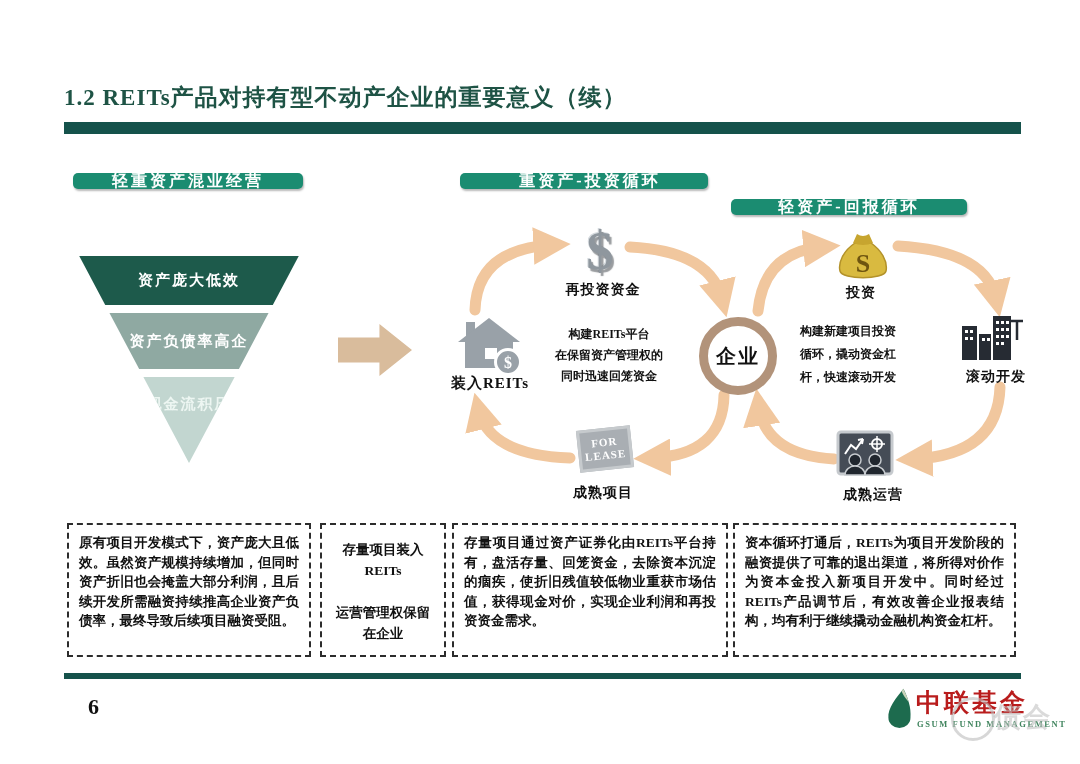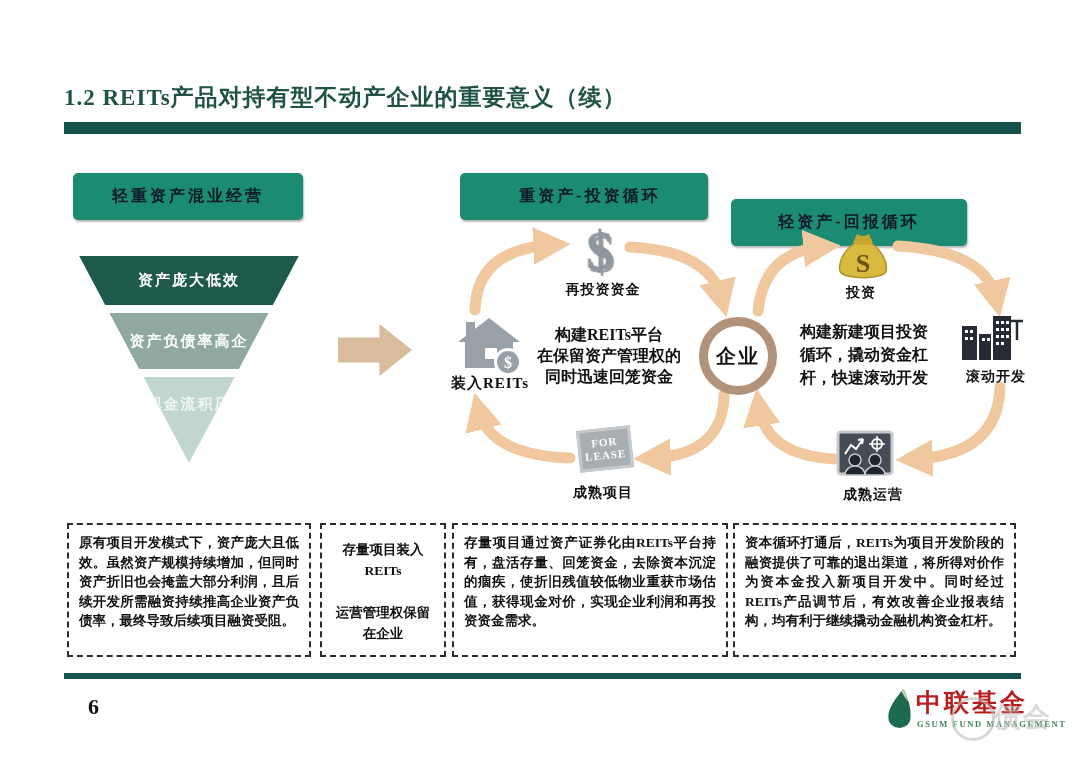--- a/index.html
+++ b/index.html
@@ -5,21 +5,21 @@
   html,body{margin:0;padding:0;background:#ffffff;}
   .slide{position:relative;width:1080px;height:764px;background:#ffffff;overflow:hidden;
          font-family:"Liberation Serif","DejaVu Serif",serif;color:#111;}
   .abs{position:absolute;}
 
   
   .title{left:64px;top:82px;font-size:23px;font-weight:bold;color:#1e5345;letter-spacing:1px;}
   .title-rule{left:64px;top:122px;width:957px;height:12px;background:#15524b;}
 
   
-  .pill{height:47px;background:#1b8c71;color:#0f172a;font-weight:bold;font-size:16px;
+  .pill{height:16px;background:#1b8c71;color:#ffffff;font-weight:bold;font-size:16px;
         border-radius:5px;display:flex;align-items:center;justify-content:center;
         letter-spacing:3px;box-shadow:1px 2px 2px rgba(0,0,0,.28);}
   .pill1{left:73px;top:173px;width:230px;}
   .pill2{left:460px;top:173px;width:236px;padding-left:12px;}
   .pill3{left:731px;top:173px;width:236px;margin-top:26px;}
 
   
   .funnel{left:75px;top:248px;width:228px;height:215px;
           clip-path:polygon(0 0,100% 0,50% 100%);}
   .fband{display:flex;justify-content:center;font-weight:bold;font-size:15px;letter-spacing:2px;margin-top:8px;}
@@ -51,21 +51,21 @@
   
   .lbl{font-weight:bold;font-size:14px;color:#111;text-align:center;letter-spacing:1px;}
   .lbl-reinvest{left:543px;top:281px;width:120px;}
   .lbl-load{left:436px;top:374px;width:108px;font-size:15px;}
   .lbl-mature{left:556px;top:484px;width:94px;}
   .lbl-invest{left:826px;top:284px;width:70px;}
   .lbl-rolling{left:951px;top:368px;width:90px;}
   .lbl-ops{left:826px;top:486px;width:94px;}
 
   
-  .ctext{font-weight:bold;font-size:16px;color:#111;white-space:pre-line;}
+  .ctext{font-weight:bold;font-size:12px;color:#111;white-space:pre-line;}
   .ctext1{left:528px;top:324px;width:162px;text-align:center;line-height:21px;}
   .ctext2{left:800px;top:320px;width:142px;text-align:left;line-height:23px;}
 
   
   .note{top:523px;border:2px dashed #2c2c2c;background:#fff;box-sizing:border-box;height:134px;
         font-weight:bold;font-size:13.5px;line-height:19.5px;padding:8px 10px;text-align:justify;
         overflow:hidden;}
   .note1{left:67px;width:244px;}
   .note2{left:320px;width:126px;text-align:center;white-space:pre-line;line-height:21px;padding-top:14px;}
   .note3{left:452px;width:276px;}

